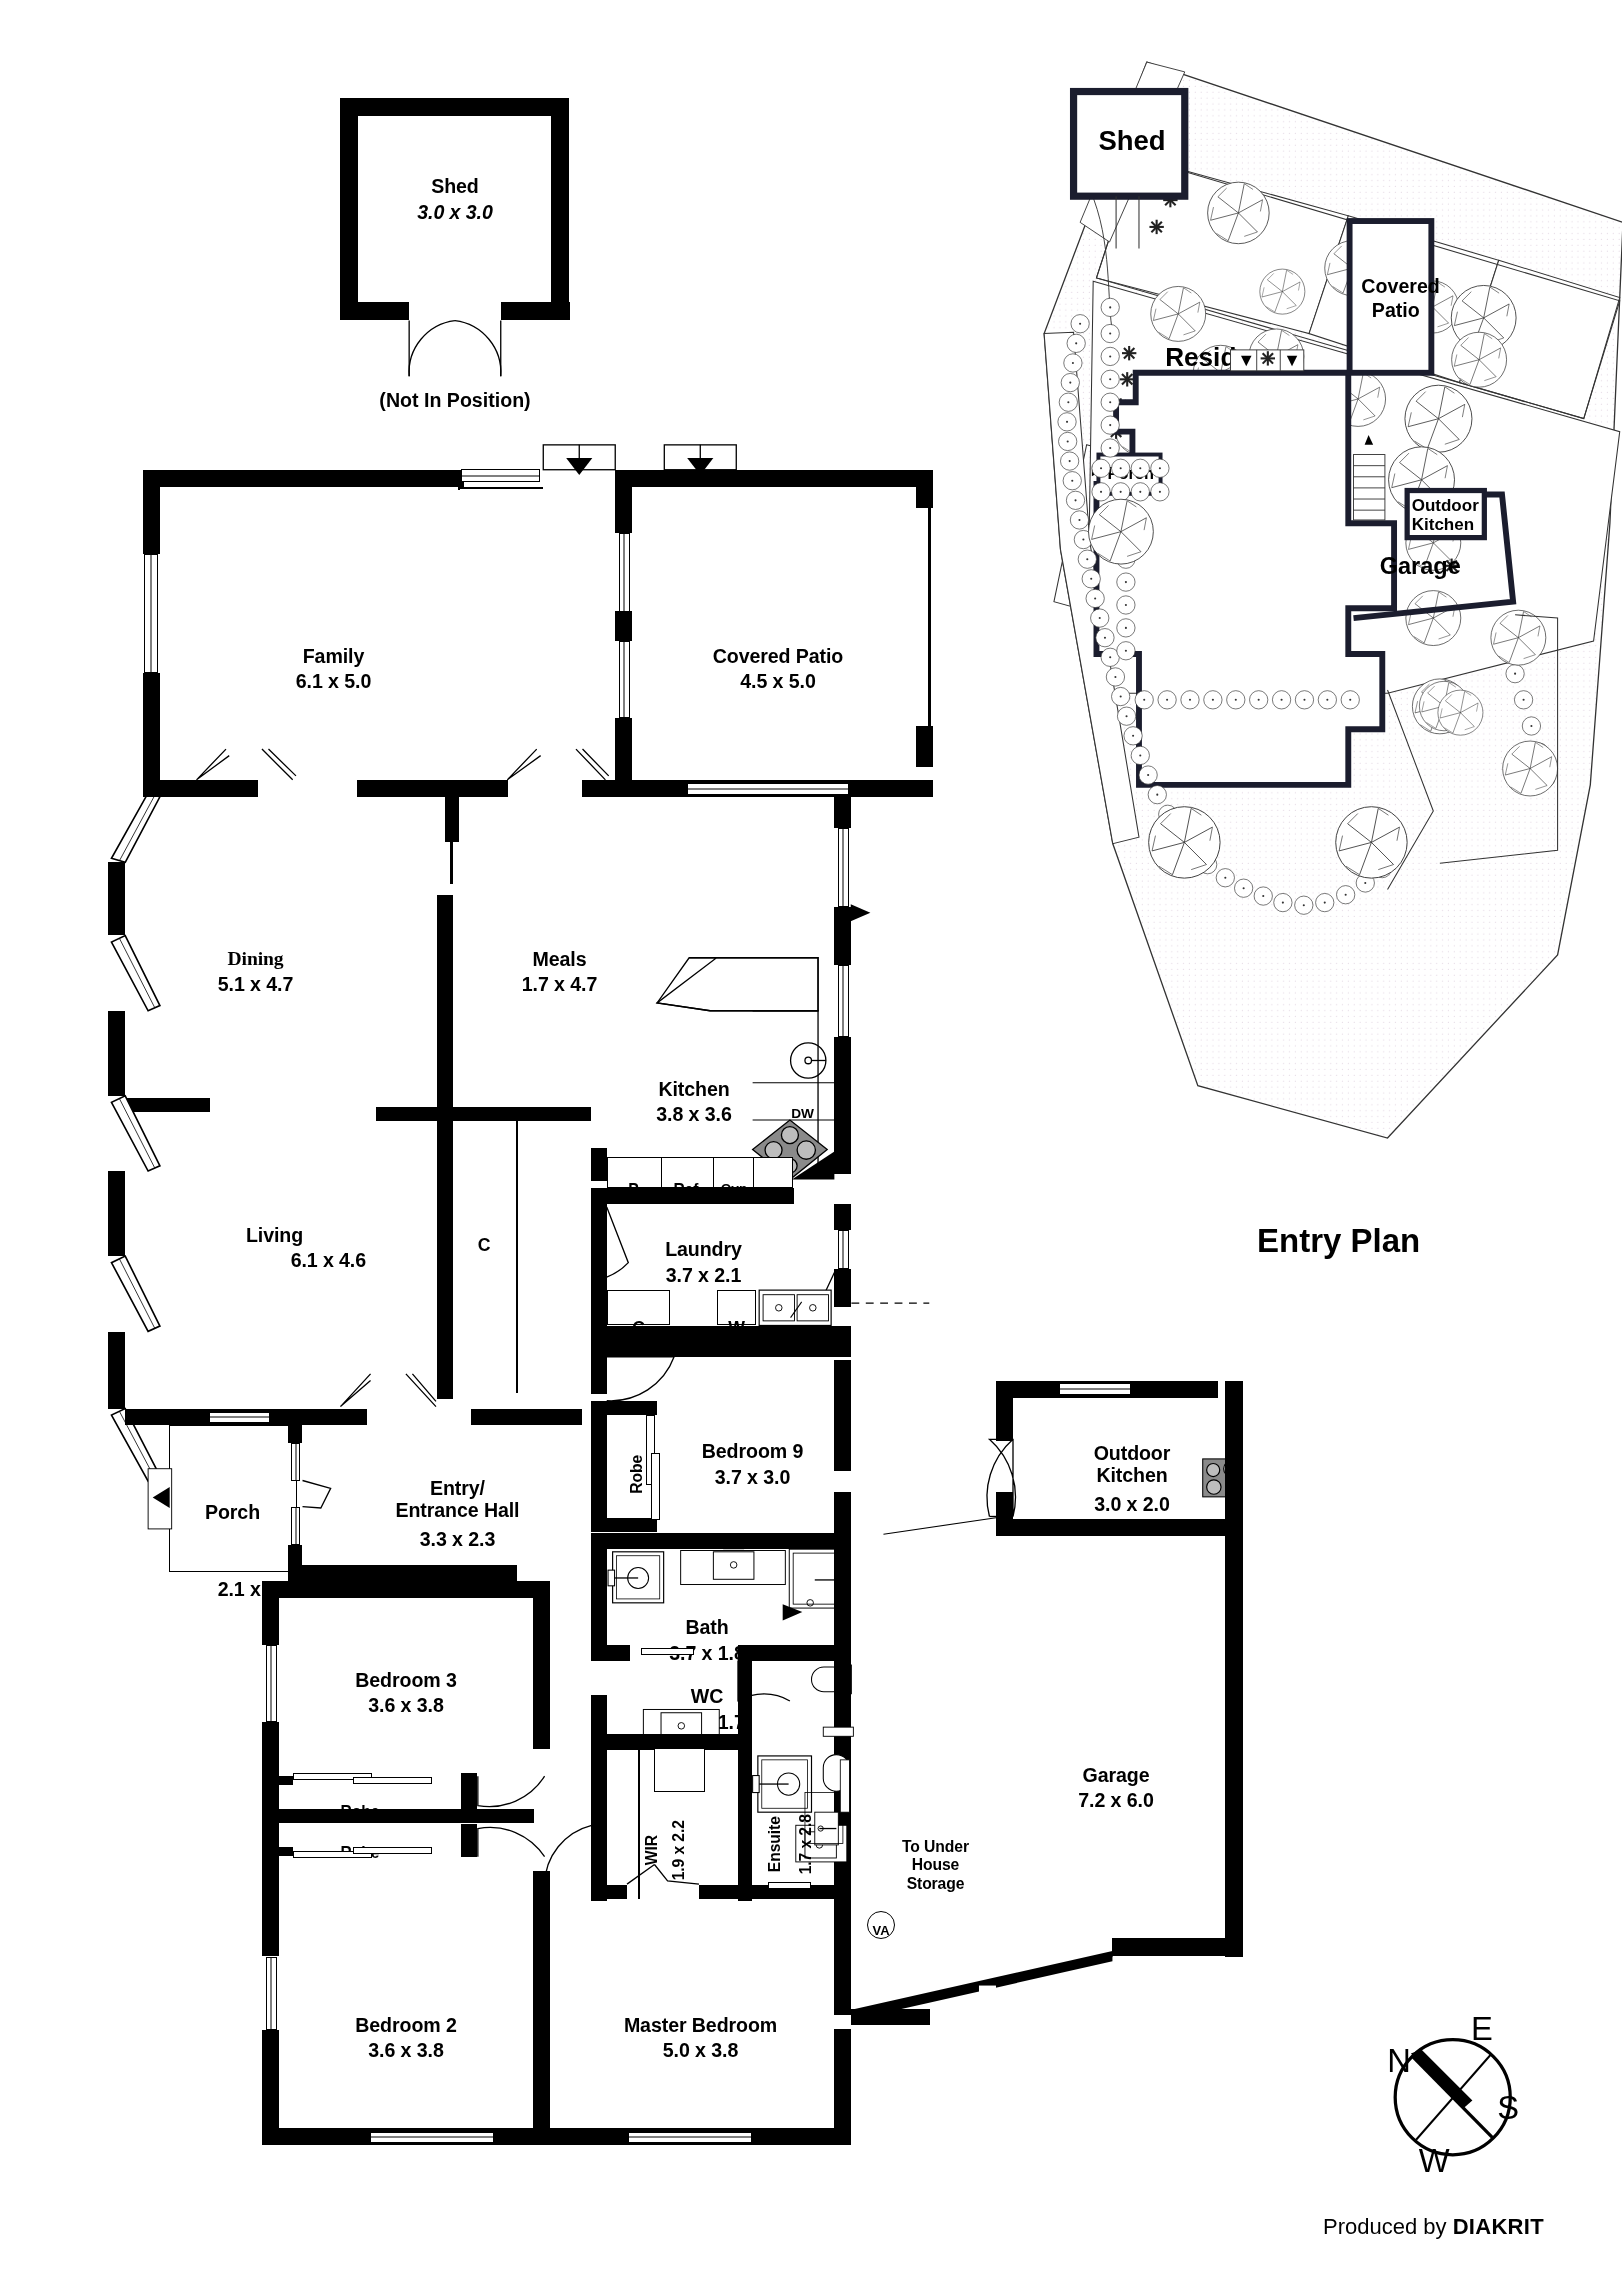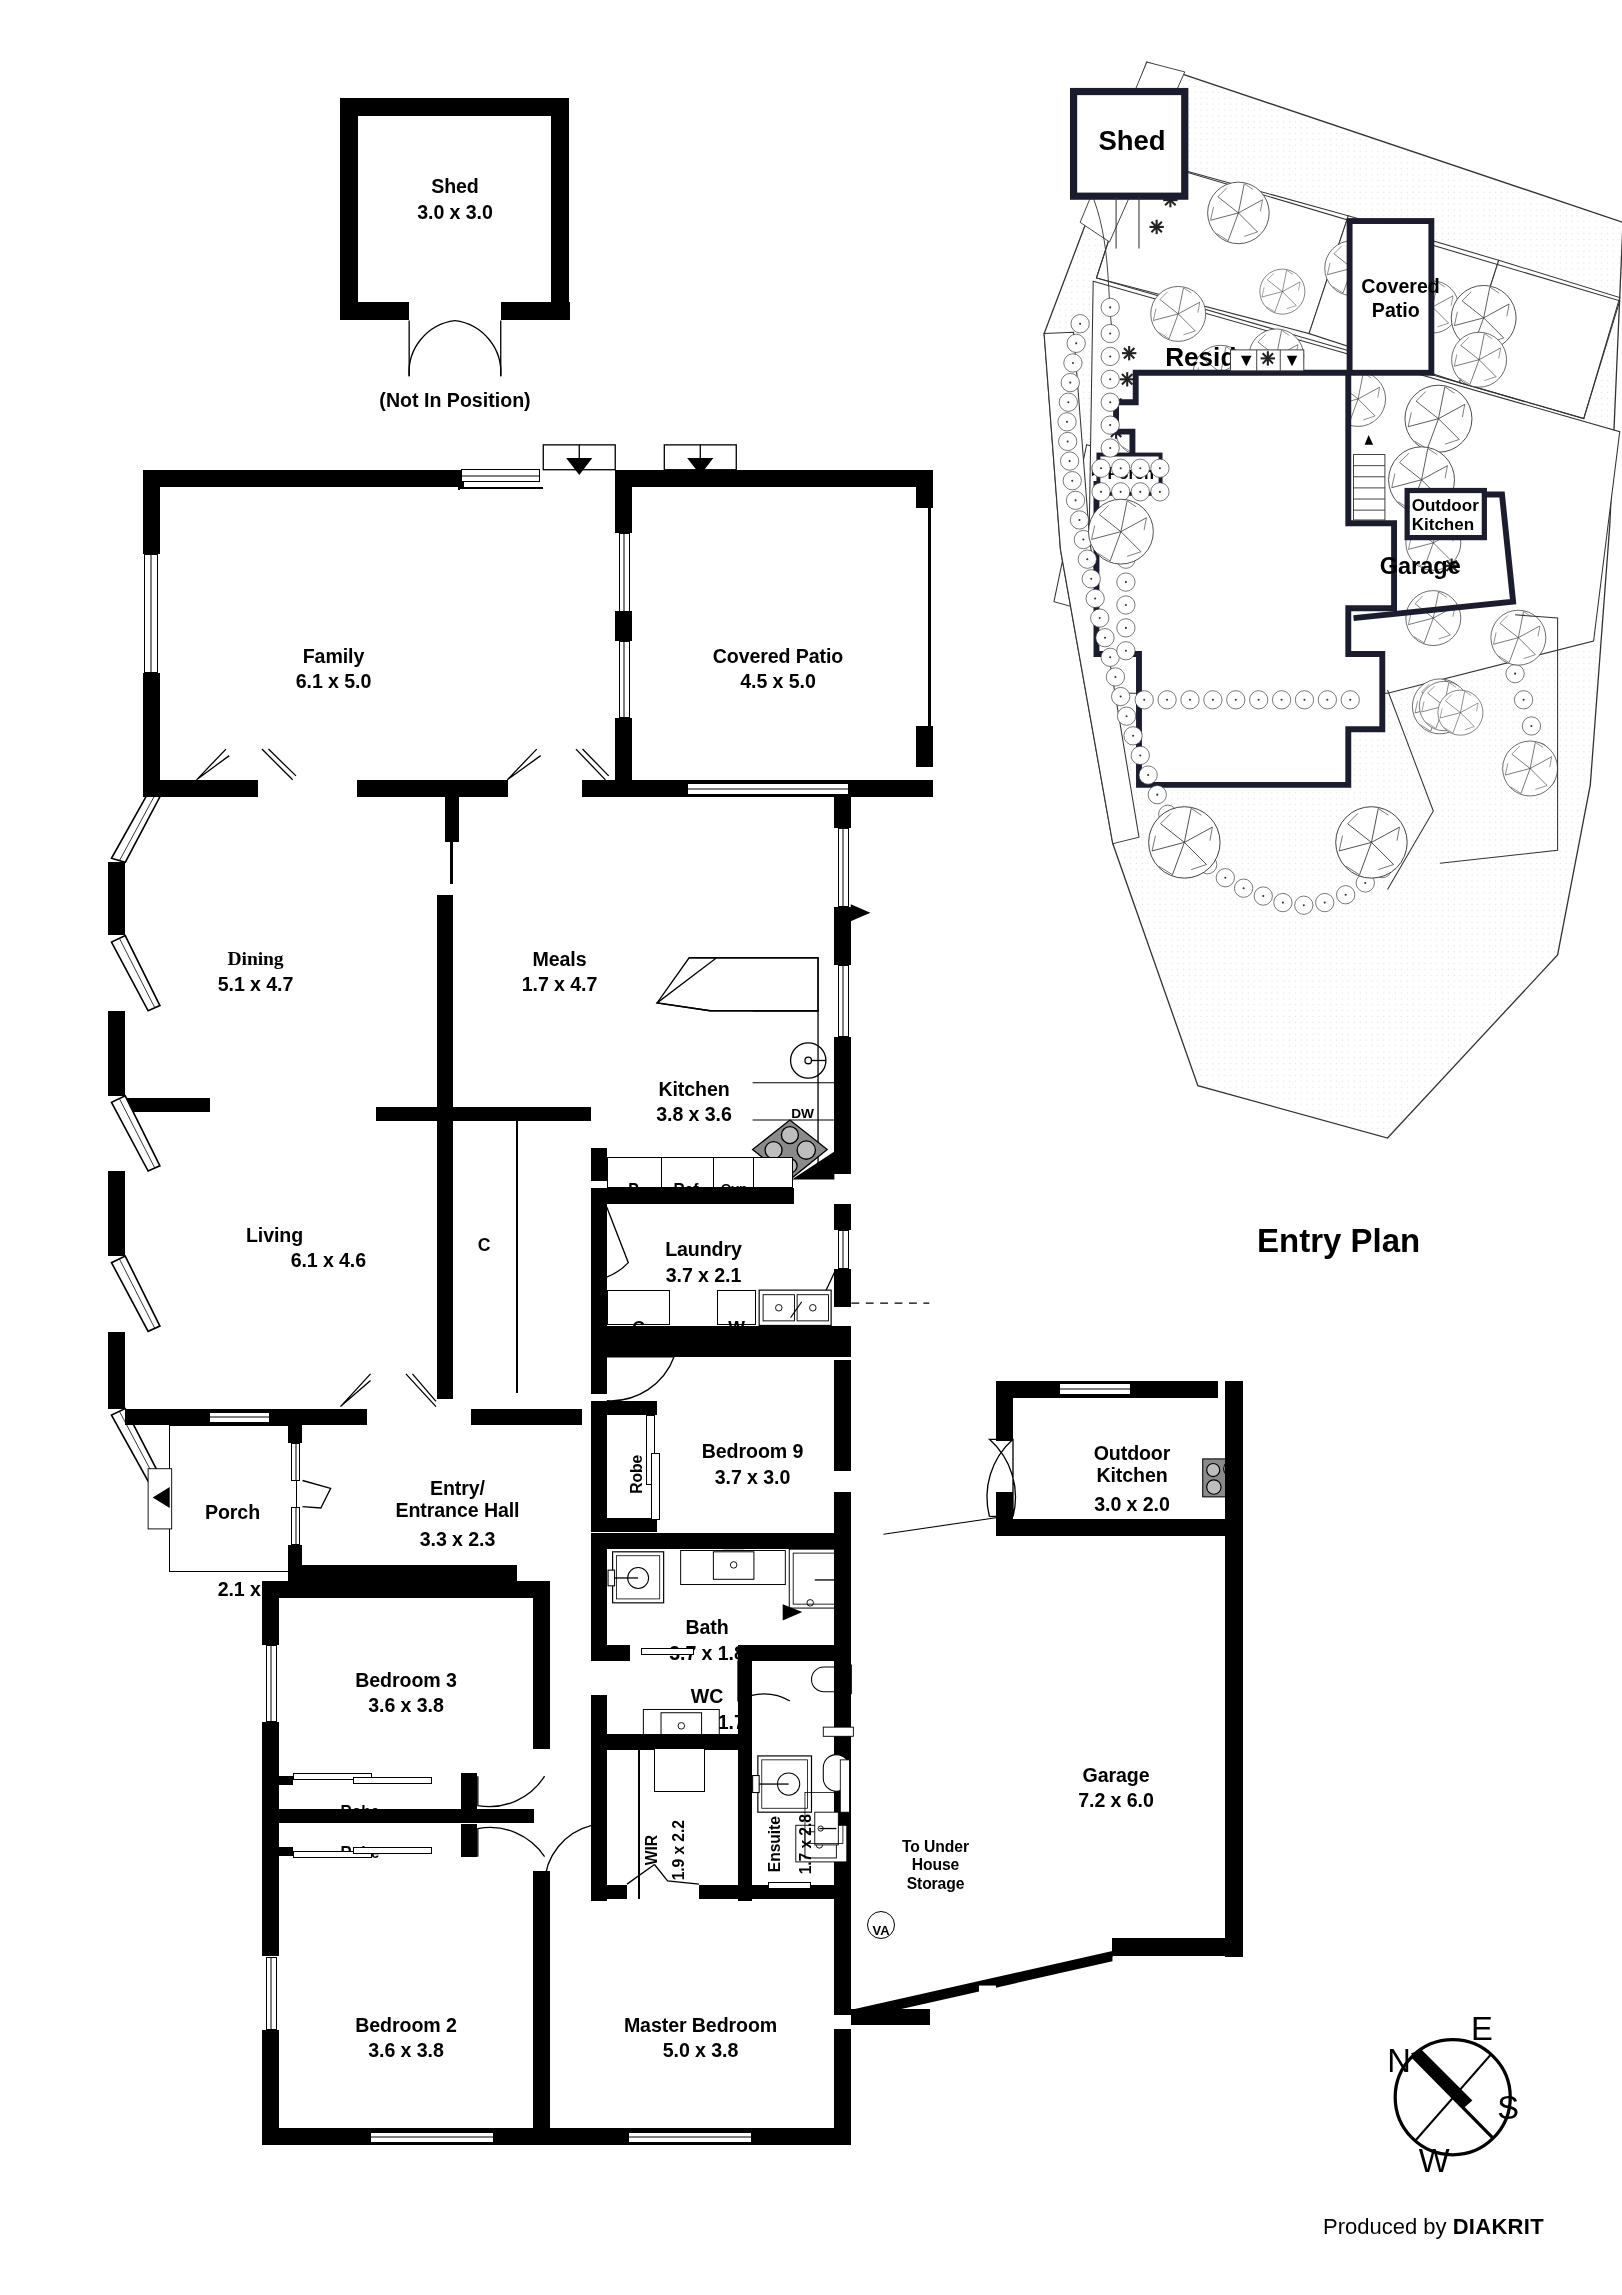--- a/index.html
+++ b/index.html
@@ -49,21 +49,21 @@
     <div class="wall" style="left:501px;top:302px;width:69px;height:18.3px;"></div>
     <svg class="ov" viewBox="0 0 2480 3508" width="1623" height="2295">
       <g stroke="#000" stroke-width="2" fill="none">
         <path d="M625 490 L625 575"></path>
         <path d="M765 490 L765 575"></path>
         <path d="M695 490 A 80 80 0 0 0 625 575"></path>
         <path d="M695 490 A 80 80 0 0 1 765 575"></path>
       </g>
     </svg>
     <div class="lbl big" style="left:357px;top:175px;width:196px;"><span>Shed</span></div>
-    <div class="lbl big" style="left:357px;top:201px;width:196px;"><span>3.0 x 3.0</span></div>
+    <div class="lbl big" style="left:357px;top:201px;width:196px;font-style:italic;"><span>3.0 x 3.0</span></div>
     <div class="note" style="left:324px;top:389px;width:262px;">(Not In Position)</div>
   </div>
 
   <div>
 
     <div class="wall" style="left:143px;top:470px;width:321px;height:17px;"></div>
     <div class="wall" style="left:143px;top:470px;width:17px;height:84px;"></div>
     <div class="winV" style="left:144px;top:554px;width:14.4px;height:119px;"></div>
     <div class="wall" style="left:143px;top:673px;width:17px;height:124px;"></div>
     <div class="wall" style="left:160px;top:780px;width:98px;height:17px;"></div>

